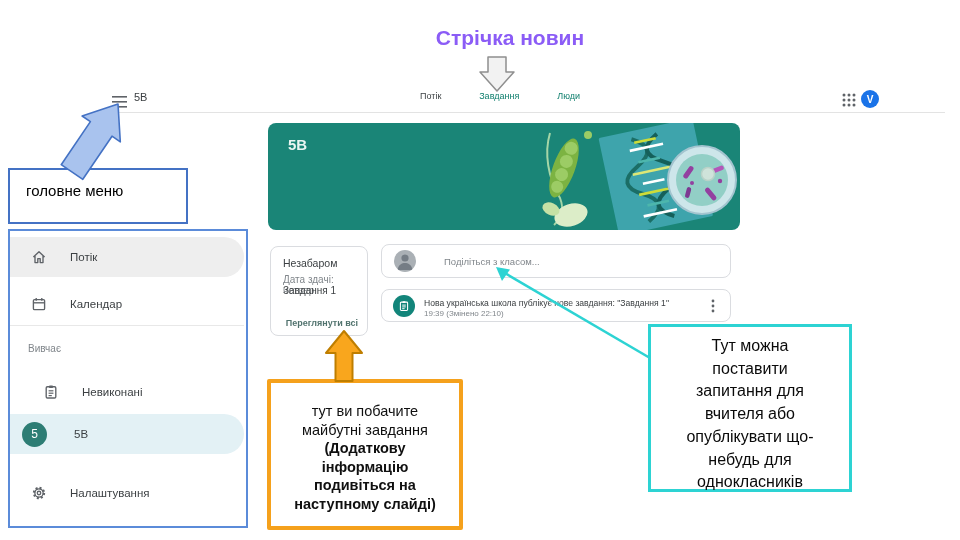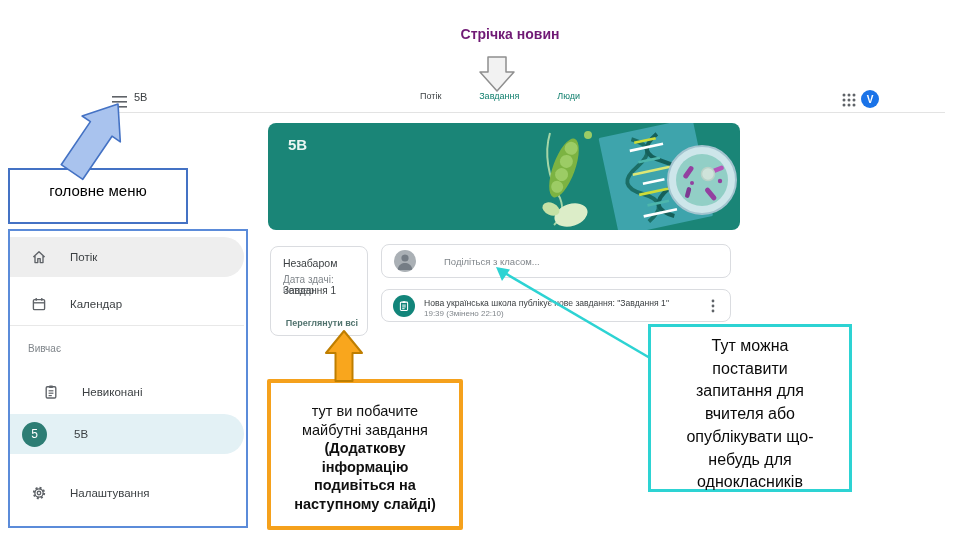--- a/index.html
+++ b/index.html
@@ -6,24 +6,24 @@
   html,body { background:#fff; }
   .slide {
     position:relative; width:960px; height:540px; overflow:hidden;
     background:#ffffff; font-family:"Liberation Sans", sans-serif; color:#3c4043;
   }
   .abs { position:absolute; }
   .preline { white-space:pre-line; }
 
   
   .slide-title { left:400px; top:26px; width:220px; text-align:center;
-    font-size:14px; font-weight:bold; color:#701a75; }
+    font-size:21px; font-weight:bold; color:#8b5cf6; }
   .callout-box { background:#fff; z-index:40; }
   .menu-callout { left:8px; top:168px; width:180px; height:56px;
-    border:2px solid #4472c4; font-size:15px; color:#000; text-align:center; padding-top:12px; }
+    border:2px solid #4472c4; font-size:15px; color:#000; padding-top:12px;padding-left:16px; }
   .sidebar-frame { left:8px; top:229px; width:240px; height:299px;
     border:2px solid #5b8bd9; z-index:30; pointer-events:none; }
   .orange-callout { left:267px; top:379px; width:196px; height:151px;
     border:4px solid #f5a11c; border-radius:2px; text-align:center;
     font-size:14.5px; color:#101010; line-height:1.28; padding-top:19px; }
   .orange-callout .bold { font-weight:bold; }
   .cyan-callout { left:648px; top:324px; width:204px; height:168px;
     border:3px solid #2dd3d3; text-align:center; font-size:16px; color:#0a0a0a;
     line-height:1.42; padding-top:8px; }
   .overlay-svg { left:0; top:0; z-index:50; pointer-events:none; }

